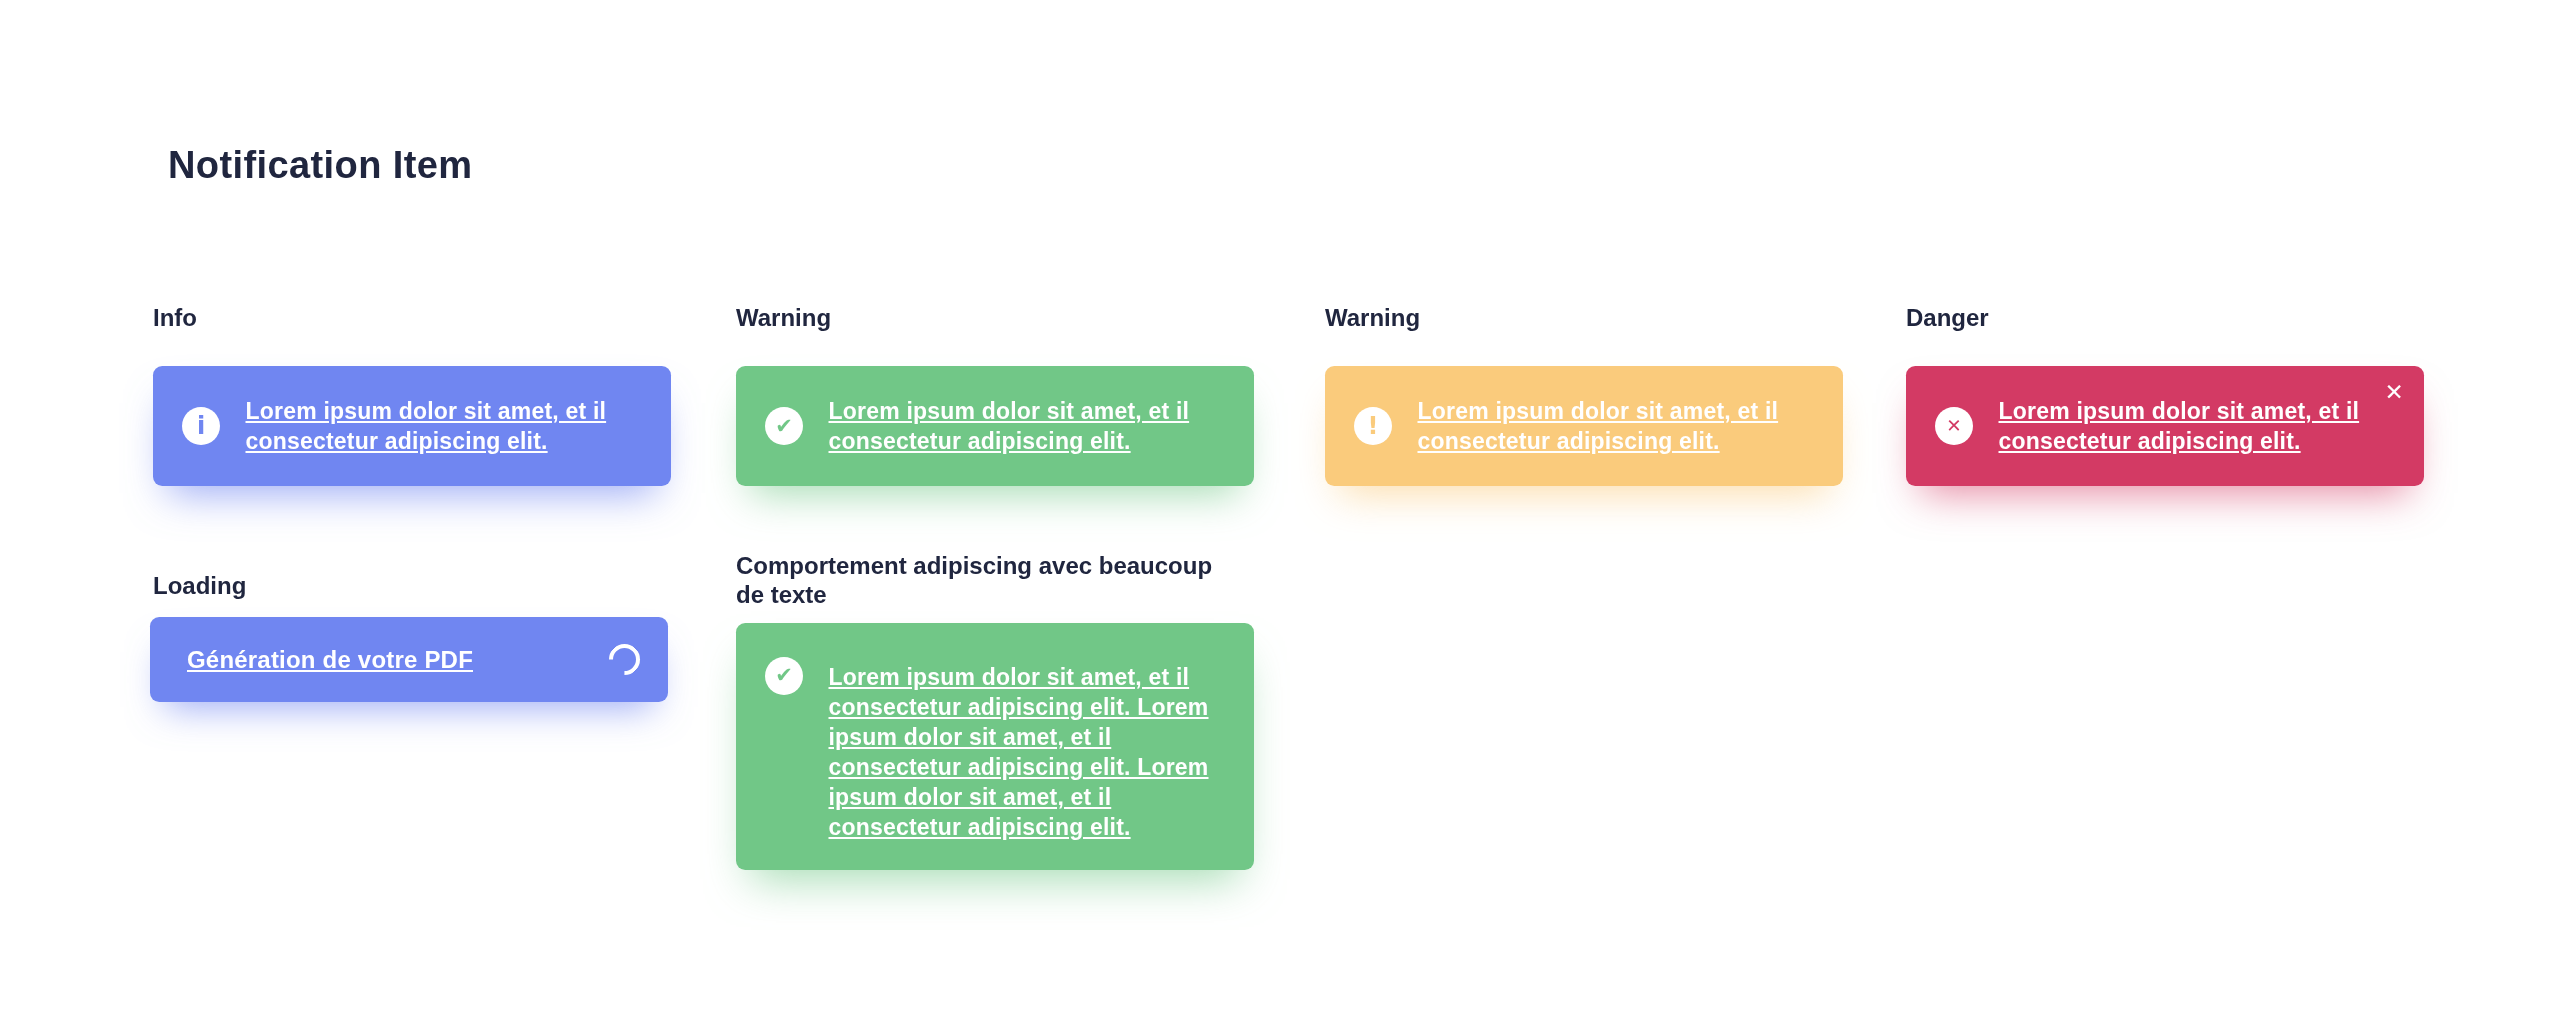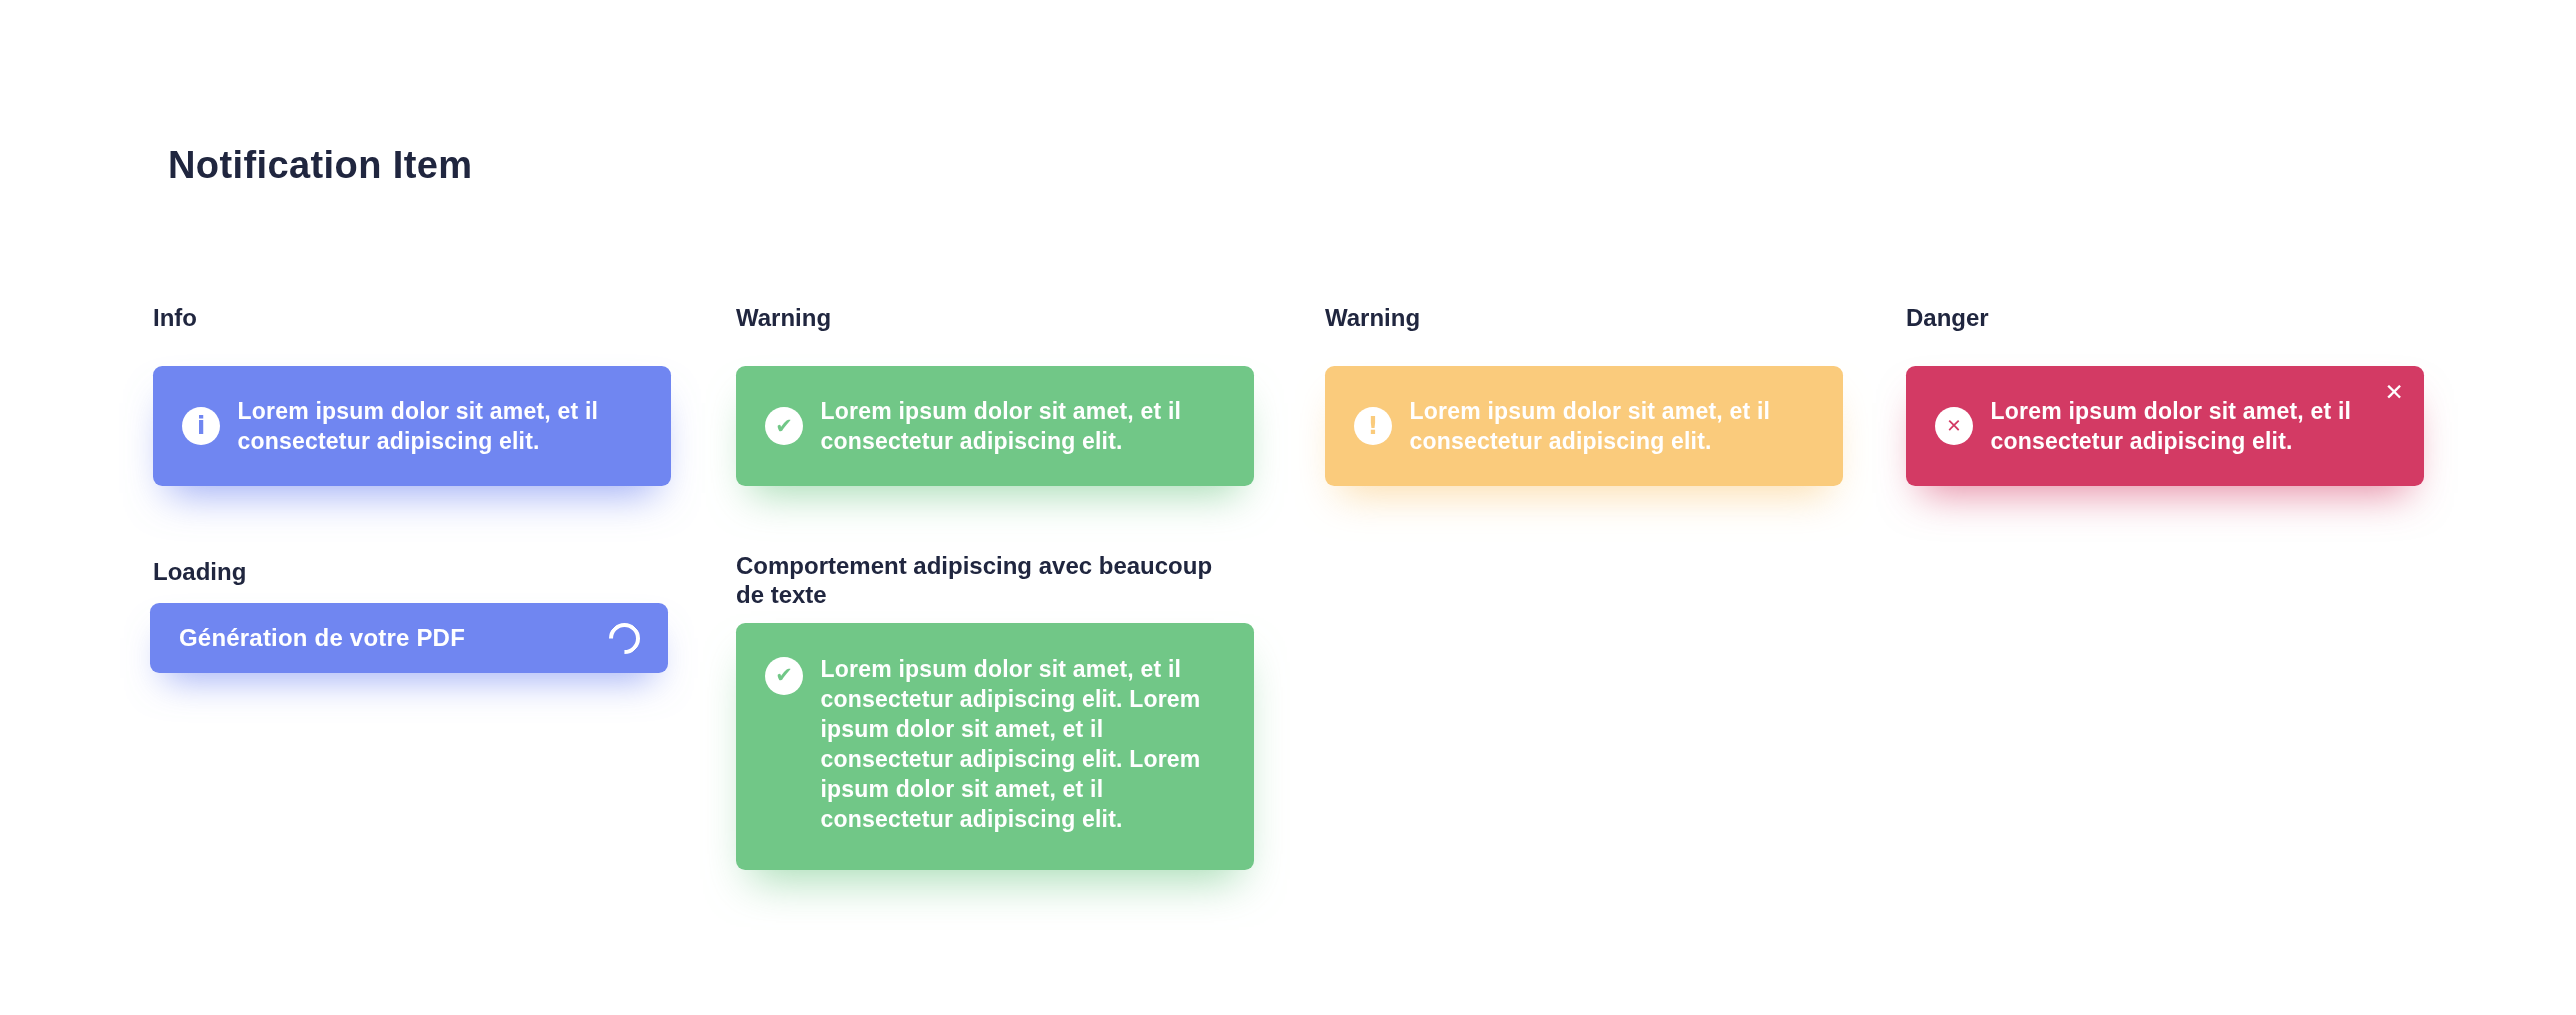--- a/index.html
+++ b/index.html
@@ -28,36 +28,37 @@
     position: absolute;
     font-size: 24px;
     font-weight: 700;
     color: var(--heading, #20263F);
     line-height: 28.5px;
   }
   .lbl-info    { left: 153px;  top: 304px; }
   .lbl-success { left: 736px;  top: 304px; }
   .lbl-warning { left: 1325px; top: 304px; }
   .lbl-danger  { left: 1906px; top: 304px; }
-  .lbl-loading { left: 153px;  top: 558px; }
+  .lbl-loading { left: 153px;  top: 572px; }
   .lbl-long    { left: 736px;  top: 552px; width: 501px; }
 
   .notif {
     position: absolute;
     display: flex;
     align-items: center;
     border-radius: 9.2px;
     color: var(--on-color, #ffffff);
   }
   .msg {
-    margin: 0;
+    margin: 8px;
     font-size: 23px;
     font-weight: 700;
     line-height: 30px;
     letter-spacing: 0.2px;
+    text-decoration: underline;
   }
 
   .icon-circle {
     flex: 0 0 auto;
     width: 38px;
     height: 38px;
     border-radius: 50%;
     background: #ffffff;
     display: flex;
     align-items: center;
@@ -111,21 +112,21 @@
     margin: 0;
     color: #ffffff;
     font-family: "DejaVu Sans", sans-serif;
     font-size: 23px;
     font-weight: 700;
     line-height: 1;
     cursor: pointer;
   }
 
   .card-loading {
-    left: 150px; top: 603px; width: 518px; height: 70px;
+    left: 150px; top: 617px; width: 518px; height: 85px;
     background: var(--info, #7086F1);
     padding: 0 28px 0 29px;
     box-shadow: 0 20px 37px -14.7px rgba(112,134,241,.70);
     gap: 24px;
   }
   .card-loading .msg { font-size: 24px; }
   .spinner {
     flex: 0 0 auto;
     margin-left: auto;
     width: 31px;

